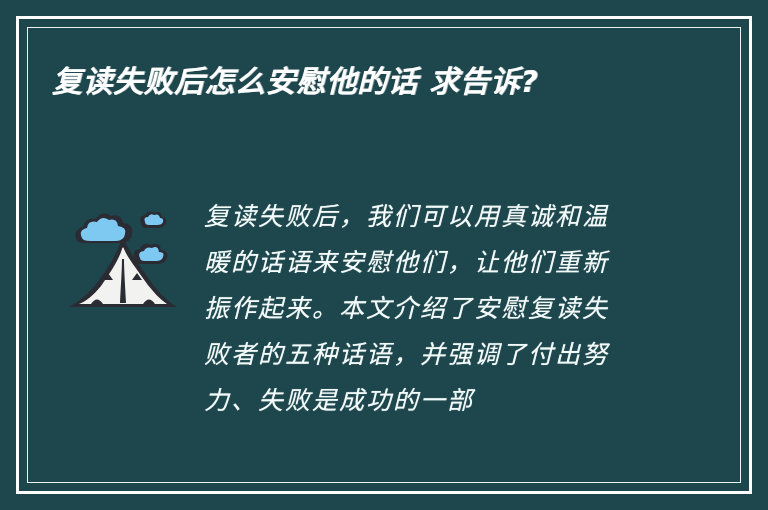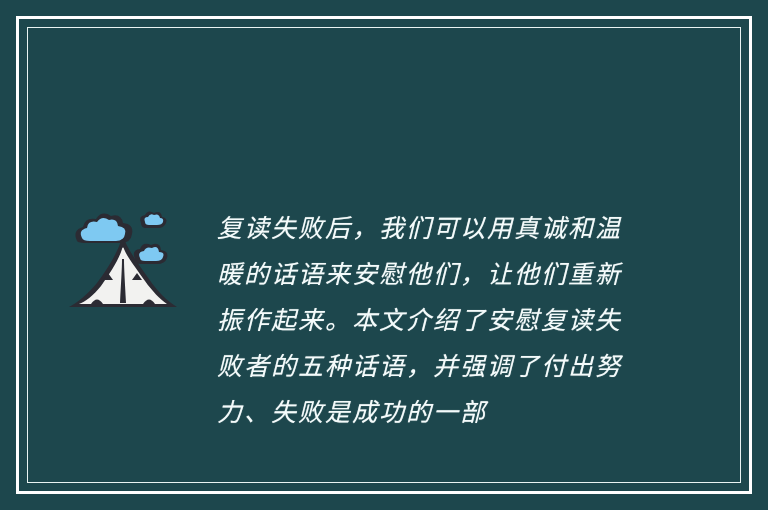--- a/index.html
+++ b/index.html
@@ -85,43 +85,44 @@
   .illustration {
     width: 140px;
     flex: 0 0 140px;
     padding-top: 18px;
     display: flex;
     justify-content: center;
   }
 
   .paragraph {
     flex: 1 1 auto;
-    margin: 17px;
+    margin: 4px;
     padding-left: 8px;
     color: #f4fbfb;
     font-size: 25px;
     line-height: 46px;
     letter-spacing: 2px;
     font-style: italic;
     font-weight: 400;
-    font-family: Liberation Serif, serif;
+    font-family: Liberation Sans, sans-serif;
     max-width: 420px;
     text-shadow: 0 0 1px rgba(255,255,255,0.5);
   }
 </style>
 </head>
 <body>
 
 <div class="card">
 
   <div class="frame-outer"></div>
   <div class="frame-inner"></div>
 
   <div class="content">
 
+    <h1 class="title">复读失败后怎么安慰他的话 求告诉?</h1>
 
     <div class="body-row">
 
       <div class="illustration">
         <svg width="118" height="112" viewBox="0 0 118 112" aria-hidden="true">
 
           <g>
             <path d="M14 34 q-5 -11 6 -14 q2 -10 13 -8 q6 -9 15 -3 q10 -3 12 7 q11 1 9 11 q-1 9 -12 9 l-32 0 q-10 0 -11 -2 z" fill="#2b2b33"></path>
             <path d="M19 31 q-4 -8 5 -10 q1 -8 10 -6 q5 -7 12 -2 q8 -2 9 6 q9 1 7 8 q-1 7 -9 7 l-26 0 q-7 0 -8 -3 z" fill="#7ec9f2"></path>
           </g>

